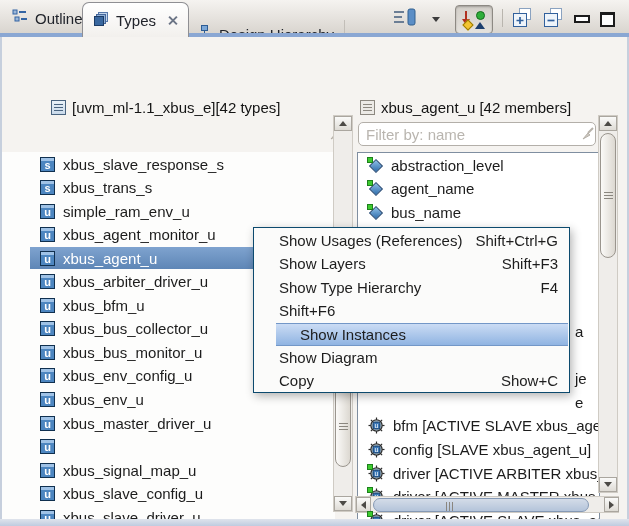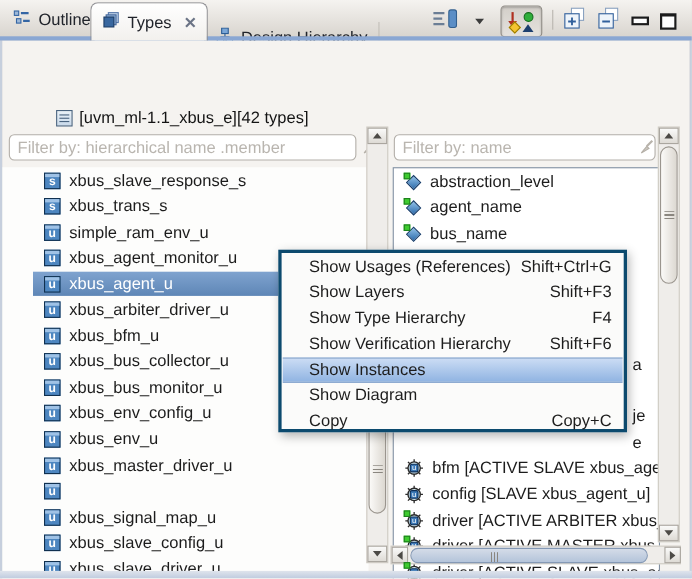--- a/index.html
+++ b/index.html
@@ -100,25 +100,25 @@
   .thumb-v{position:absolute;left:1px;width:16px;background:linear-gradient(90deg,#fbfaf8,#dcd8d1);
         border:1px solid #9a958e;border-radius:8px;box-sizing:border-box;}
   .thumb-h{position:absolute;top:1px;height:14px;background:linear-gradient(#d4dce8,#b4c4da);
         border:1px solid #8599b5;border-radius:7px;box-sizing:border-box;}
   .grip-v{position:absolute;left:3px;width:9px;height:8px;
         background:repeating-linear-gradient(to bottom,#8a867f 0 1px,transparent 1px 3px);}
   .grip-h{position:absolute;top:3px;width:8px;height:9px;
         background:repeating-linear-gradient(to right,#8a867f 0 1px,transparent 1px 3px);}
   
   #context-menu{position:absolute;left:253px;top:227px;width:317px;height:166px;background:#fbfbfa;
-        border:3px solid #0c4a6e;box-shadow:2px 3px 9px rgba(0,0,0,.3);z-index:50;box-sizing:border-box;}
+        border:1px solid #0c4a6e;box-shadow:2px 3px 9px rgba(0,0,0,.3);z-index:50;box-sizing:border-box;}
   .mitem{position:absolute;left:1px;right:1px;height:23px;display:flex;align-items:center;
         justify-content:space-between;padding:0 10px 0 24px;box-sizing:border-box;font-size:15px;color:#1d1d1d;}
   .mitem.hl{background:linear-gradient(#cbdcf4,#90b4e2);border-top:1px solid #7397c7;
-        border-bottom:1px solid #7397c7;}
+        border-bottom:1px solid #7397c7;margin-left:21px;}
   .mshort{color:#1d1d1d;}
 </style>
 </head>
 <body>
 
 <div id="root">
 
   <div id="tabbar">
     <div class="tab" id="tab-outline">
       <span>
@@ -202,22 +202,25 @@
       <span class="max-glyph"></span>
     </div>
   </div>
   <div id="tab-strip"></div>
 
   <div id="content">
     <div class="hdr" id="hdr-left">
       <span class="hicon"></span>
       <span>[uvm_ml-1.1_xbus_e][42 types]</span>
     </div>
-
-    <input class="flt" id="flt-left" placeholder="Filter by: hierarchical name .member" style="">
+    <div class="hdr" id="hdr-right">
+      <span class="hicon gray"></span>
+      <span>xbus_agent_u [42 members]</span>
+    </div>
+
     <span class="broom" id="broom-left">
       <svg width="17" height="17">
           <line x1="13" y1="3" x2="8" y2="8" stroke="#b8b3ab" stroke-width="2"></line>
           <path d="M8 8 L3 14 L10 10 Z" fill="#cdc8c0" stroke="#b5b0a8"></path>
         </svg>
     </span>
     <input class="flt" id="flt-right" placeholder="Filter by: name" style="">
     <span class="broom" id="broom-right">
       <svg width="17" height="17">
           <line x1="13" y1="3" x2="8" y2="8" stroke="#b8b3ab" stroke-width="2"></line>
@@ -458,33 +461,32 @@
       </div>
       <div class="mitem" style="top: 24.4px;">
         <span class="mlabel">Show Layers</span>
         <span class="mshort">Shift+F3</span>
       </div>
       <div class="mitem" style="top: 47.8px;">
         <span class="mlabel">Show Type Hierarchy</span>
         <span class="mshort">F4</span>
       </div>
       <div class="mitem" style="top: 71.2px;">
-        <span class="mlabel">Show Verification Hierarchy</span>
         <span class="mshort">Shift+F6</span>
       </div>
       <div class="mitem hl" style="top: 94.6px;">
         <span class="mlabel">Show Instances</span>
         <span class="mshort"></span>
       </div>
       <div class="mitem" style="top: 118px;">
         <span class="mlabel">Show Diagram</span>
         <span class="mshort"></span>
       </div>
       <div class="mitem" style="top: 141.4px;">
         <span class="mlabel">Copy</span>
-        <span class="mshort">Copy+C</span>
+        <span class="mshort">Show+C</span>
       </div>
     </div>
 
   <div class="edge" id="edge-l"></div>
   <div class="edge" id="edge-r"></div>
   <div class="edge" id="edge-b"></div>
 </div>
 
 </body></html>

